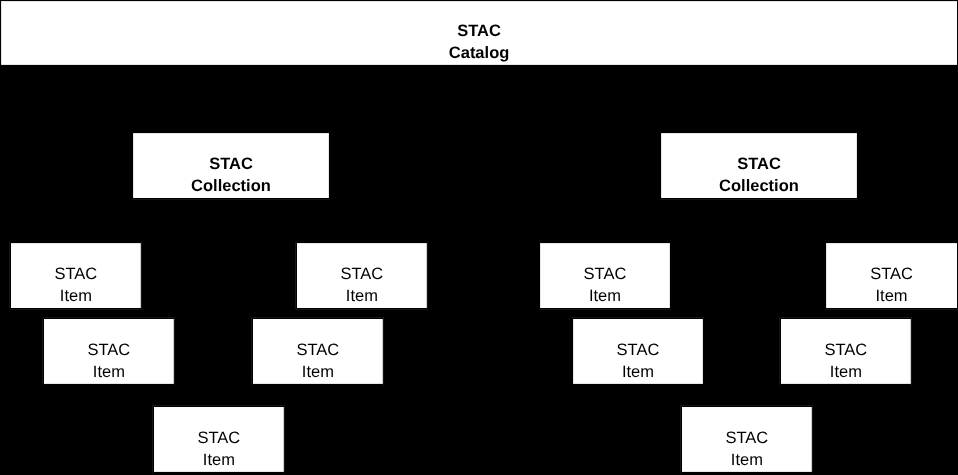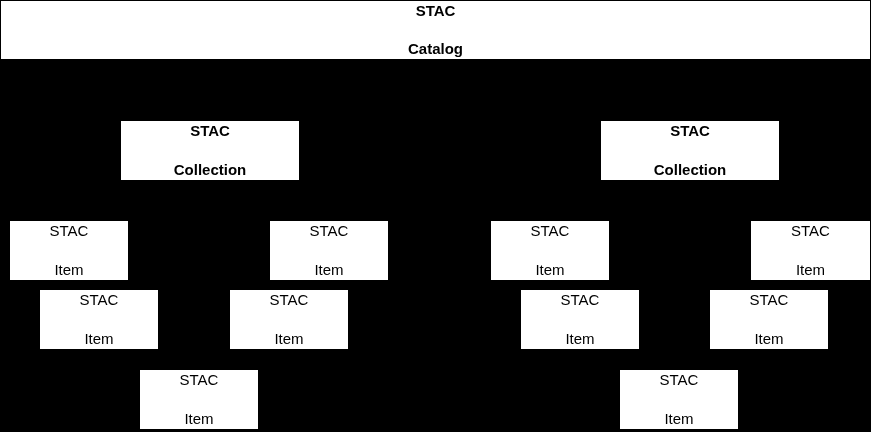--- a/index.html
+++ b/index.html
@@ -17,21 +17,21 @@
   }
   .node {
     position: absolute;
     box-sizing: border-box;
     background: #ffffff;
     border: 1px solid #000000;
     color: #000000;
     display: flex;
     flex-direction: column;
     align-items: center;
-    justify-content: space-between;
+    justify-content: flex-end;
     text-align: center;
     line-height: 1.35;
     -webkit-font-smoothing: antialiased;
   }
   .node .line {
     display: block;
     white-space: nowrap;
   }
   .catalog {
     left: 0px;

